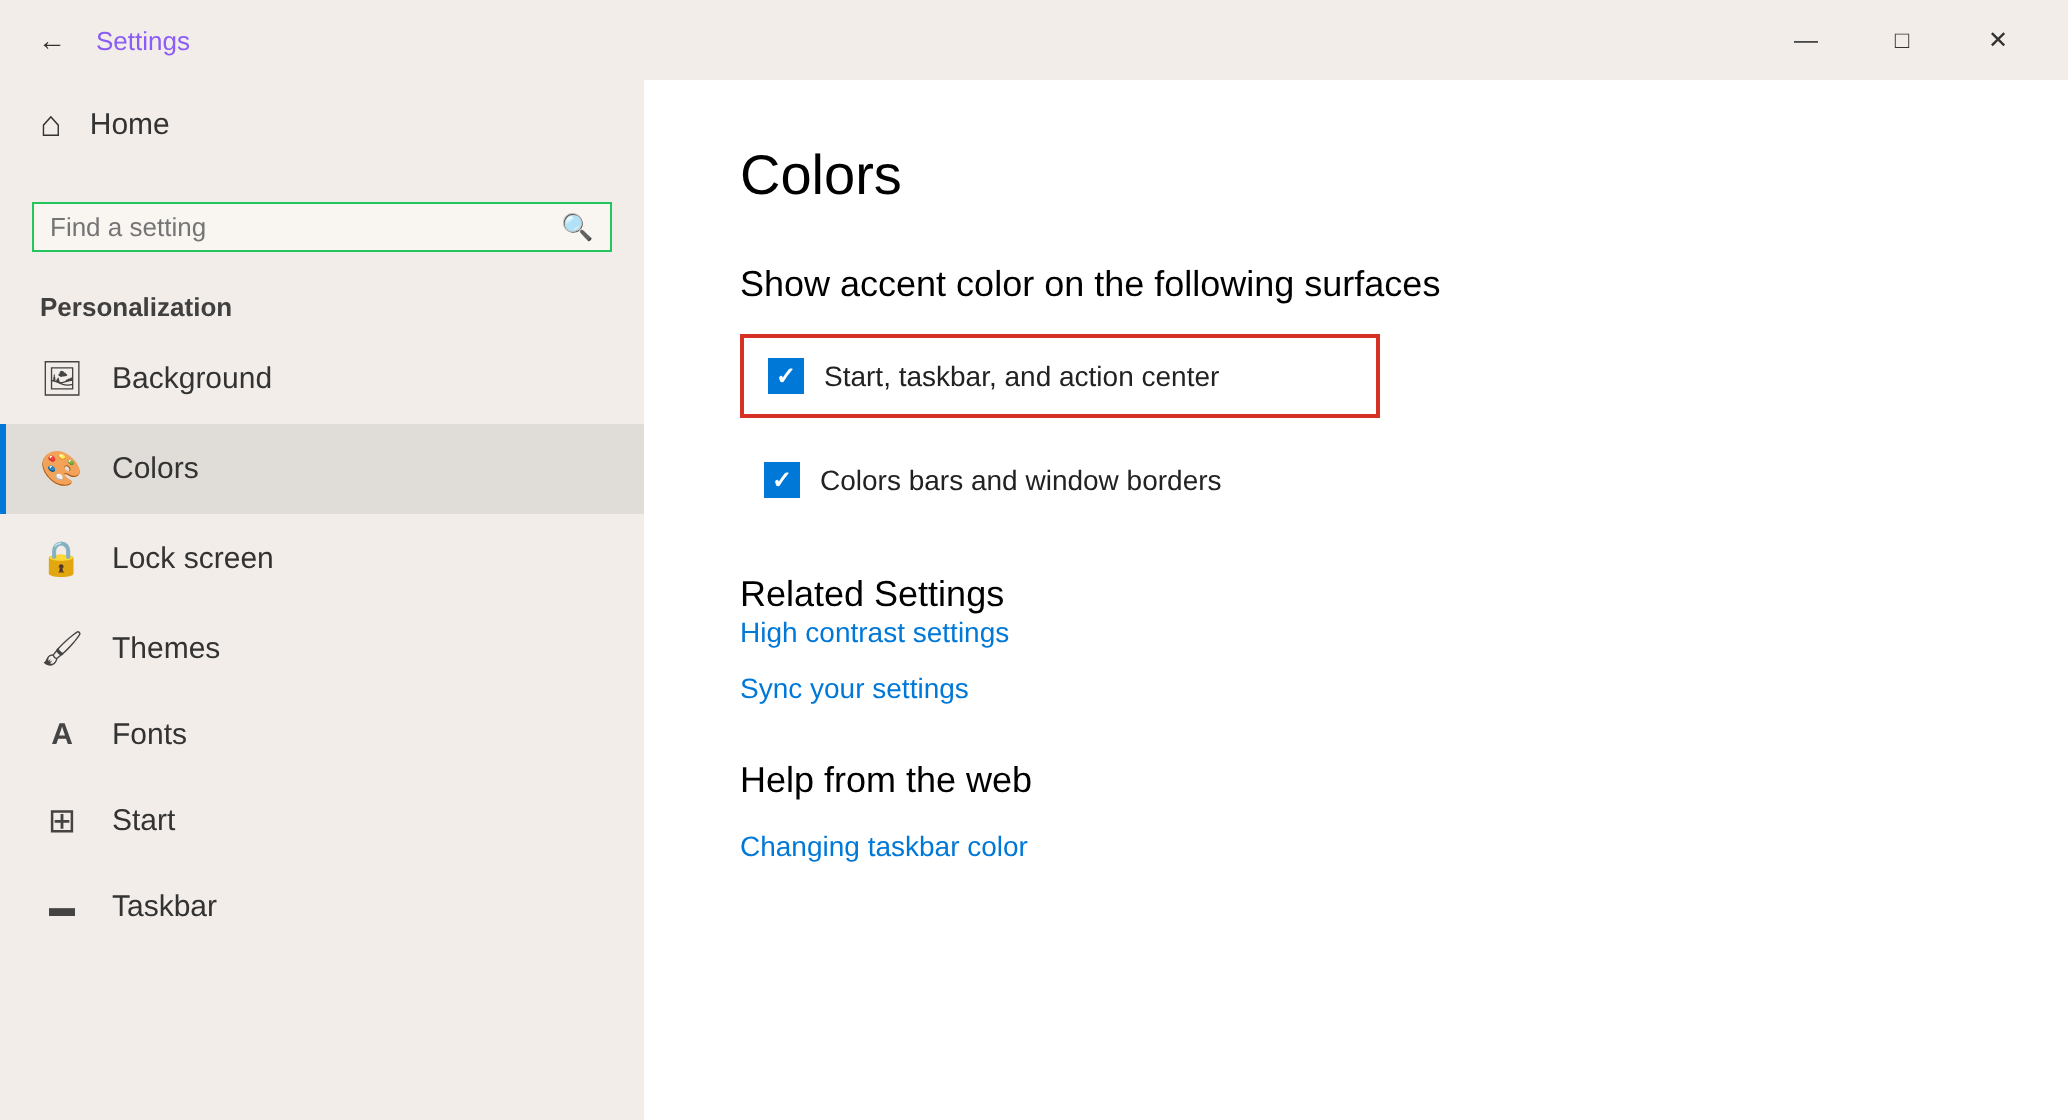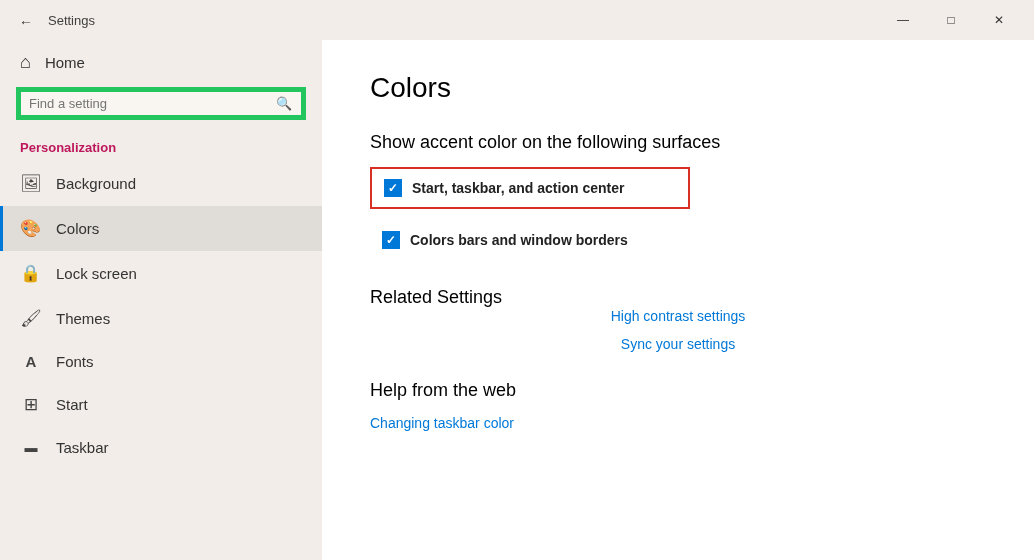--- a/index.html
+++ b/index.html
@@ -28,21 +28,21 @@
       display: flex;
       align-items: center;
       justify-content: center;
       cursor: pointer;
       color: #333;
       font-size: 14px;
     }
     .title-bar-title {
       margin-left: 8px;
       font-size: 13px;
-      color: #404040;
+      color: #8b5cf6;
     }
     .title-bar-controls {
       margin-left: auto;
       display: flex;
       gap: 2px;
     }
     .title-bar-btn {
       width: 46px;
       height: 32px;
       display: flex;
@@ -80,24 +80,24 @@
       color: #333;
     }
     .sidebar-home-icon {
       font-size: 18px;
     }
     .sidebar-home-label {
       font-size: 15px;
       color: #333;
     }
     .search-box {
-      margin: 2px 16px 12px 16px;
+      margin: 16px 16px 12px 16px;
       display: flex;
       align-items: flex-start;
-      border: 5px solid #22c55e;
+      border: 1px solid #22c55e;
       background: #f9f6f2;
       padding: 4px 8px;
       gap: 6px;
     }
     .search-box input {
       border: none;
       background: transparent;
       outline: none;
       font-size: 13px;
       flex: 1;
@@ -105,21 +105,21 @@
     }
     .search-icon-btn {
       font-size: 13px;
       color: #555;
       cursor: pointer;
     }
     .sidebar-section-label {
       padding: 8px 20px 6px 20px;
       font-size: 13px;
       font-weight: 700;
-      color: #be185d;
+      color: #404040;
     }
     .sidebar-item {
       display: flex;
       align-items: center;
       padding: 12px 20px;
       cursor: pointer;
       gap: 14px;
       color: #333;
       position: relative;
     }
@@ -189,38 +189,36 @@
       flex-shrink: 0;
     }
     .checkbox-check {
       color: #fff;
       font-size: 12px;
       font-weight: 700;
     }
     .checkbox-label {
       font-size: 14px;
       color: #222;
-      font-weight: bold;
     }
 
     
     .related-heading {
       font-size: 18px;
       font-weight: 300;
       color: #000;
       margin-top: 28px;
     }
     .related-link {
       display: block;
       color: #0078d7;
       font-size: 14px;
       cursor: pointer;
       margin-bottom: 12px;
       text-decoration: none;
-      text-align: center;
     }
 
     
     .help-heading {
       font-size: 18px;
       font-weight: 300;
       color: #000000;
       margin-top: 28px;
       margin-bottom: 14px;
     }

